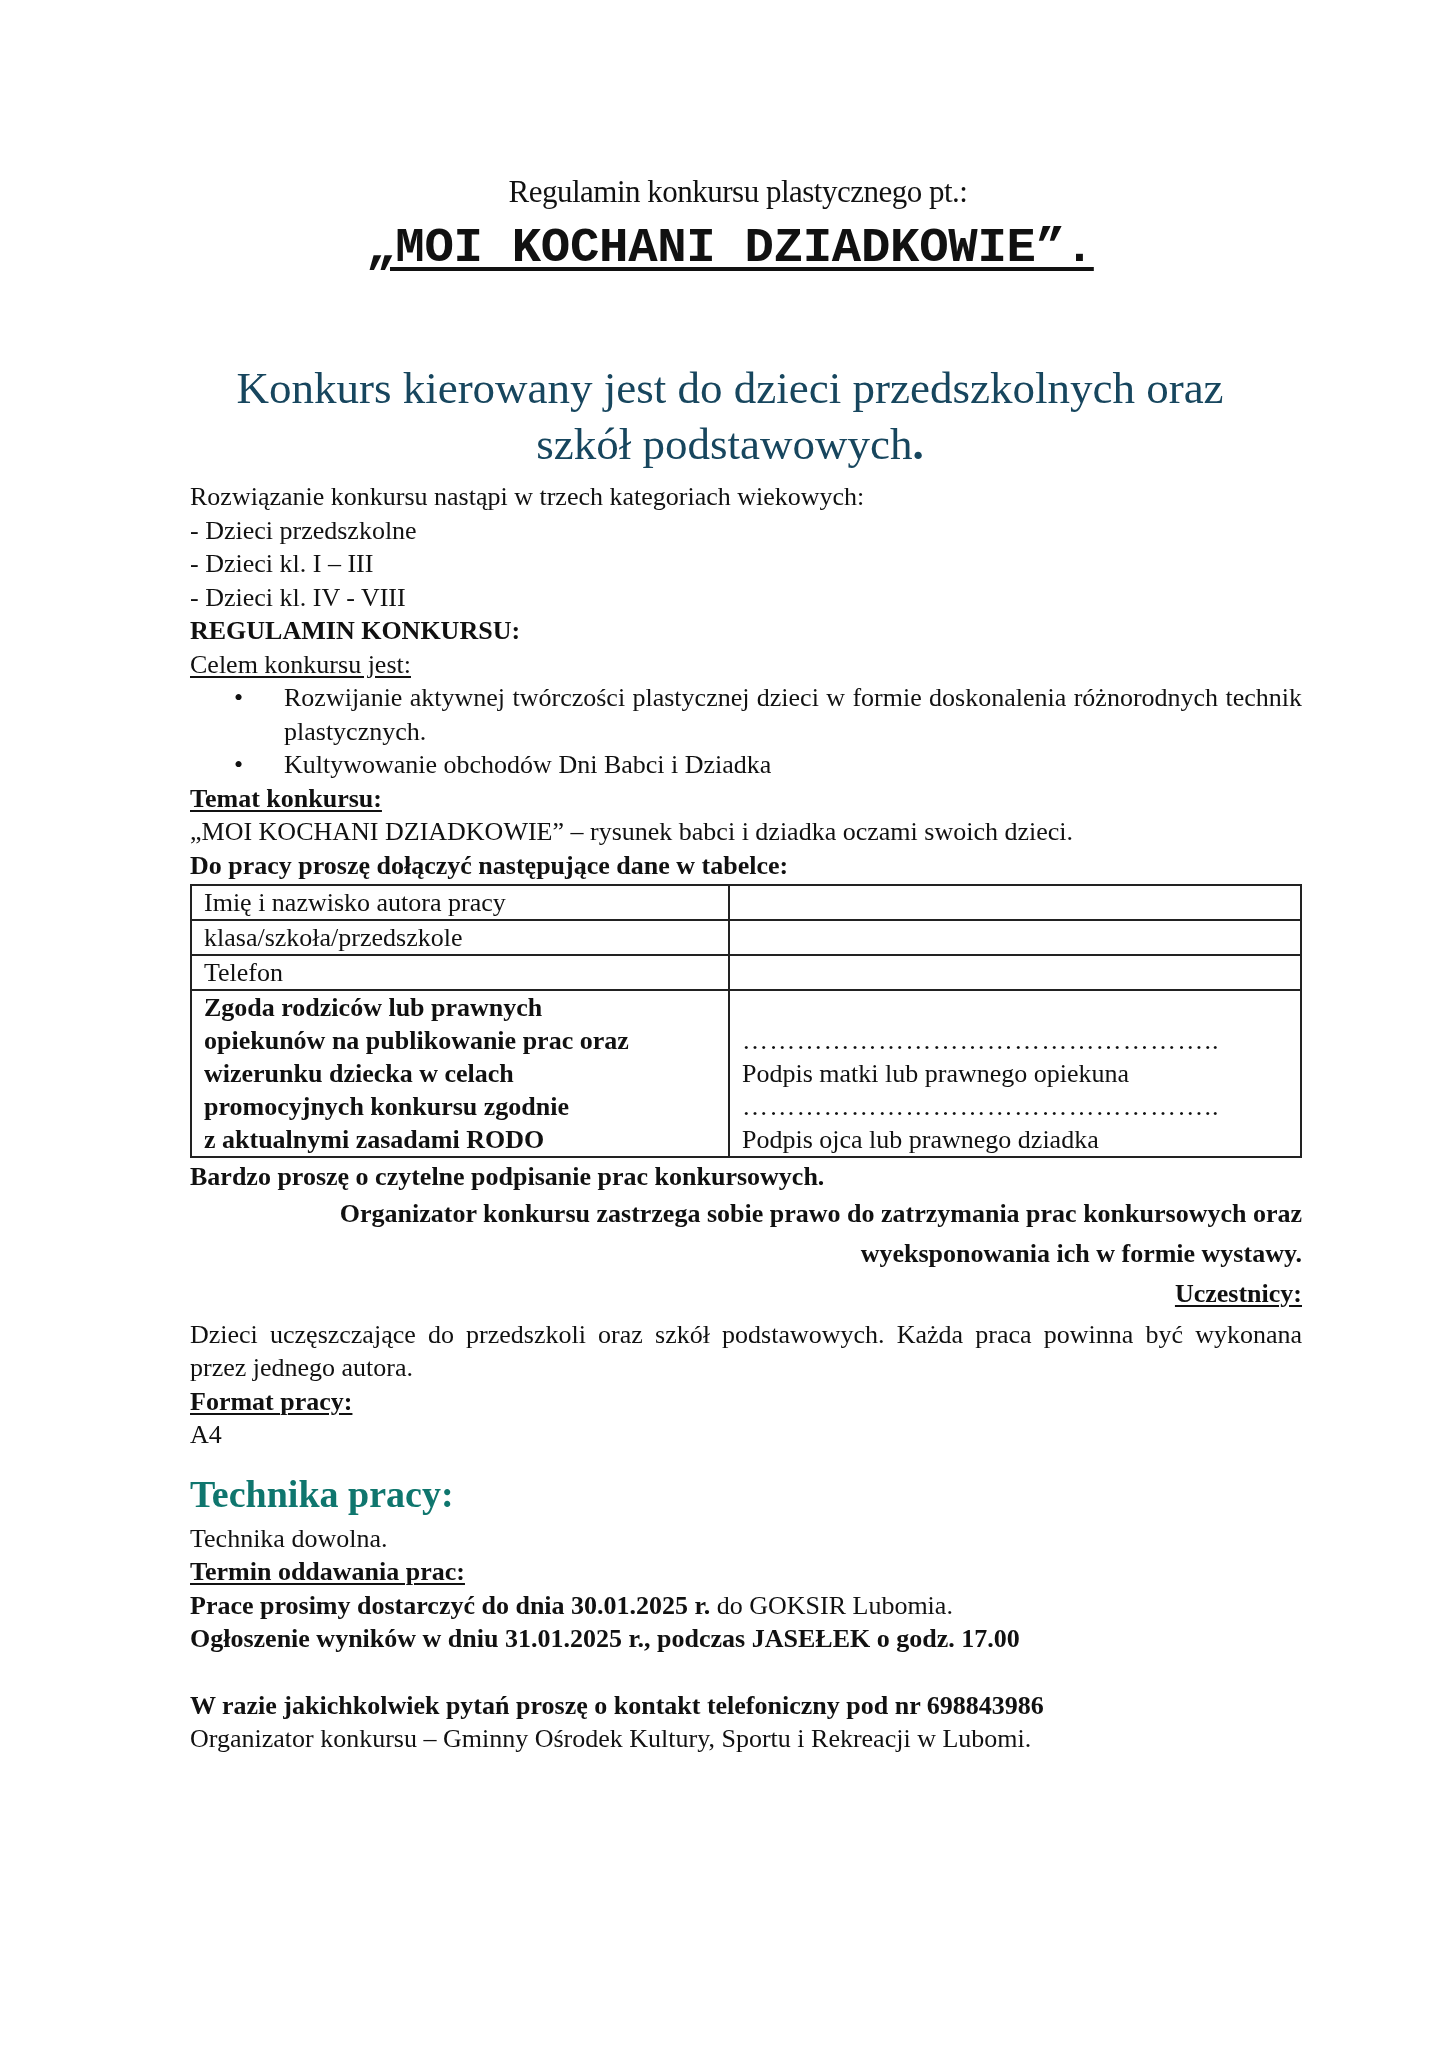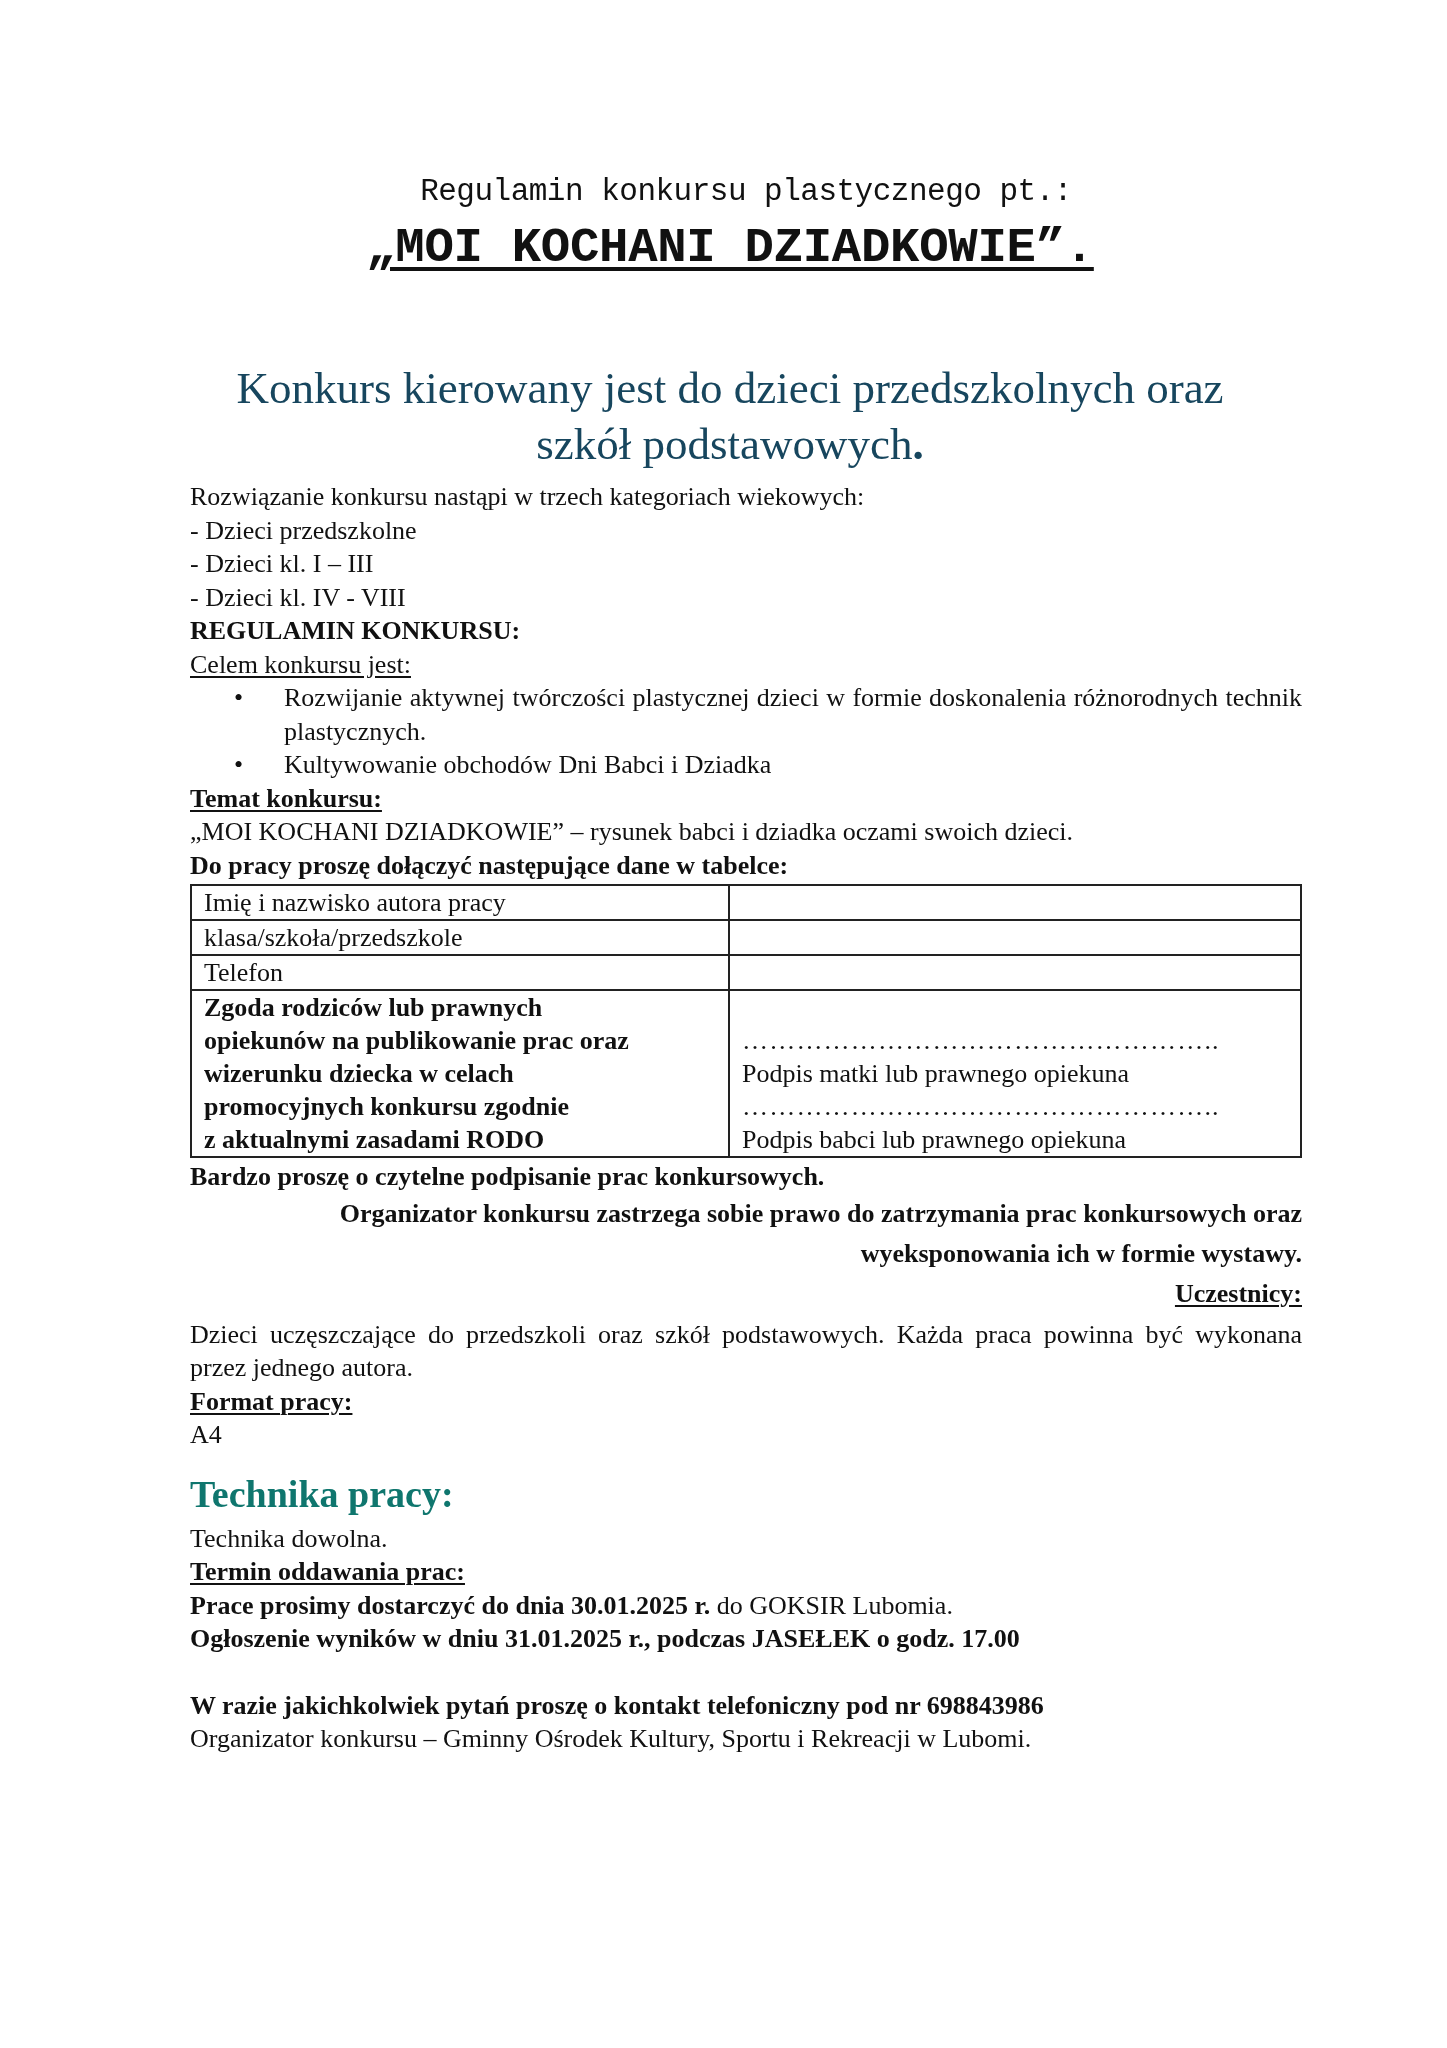--- a/index.html
+++ b/index.html
@@ -17,26 +17,25 @@
     }
     .page {
       position: absolute;
       left: 174px;
       top: 0;
       width: 1112px;
     }
     .subtitle {
       position: absolute;
       top: 174px;
-      left: 16px;
+      left: 8px;
       width: 1112px;
       text-align: center;
       font-size: 31px;
       letter-spacing: -0.5px;
-      font-family: Liberation Mono, monospace;
     }
     .title {
       position: absolute;
       top: 220px;
       left: 0;
       width: 1112px;
       text-align: center;
       font-size: 49px;
       font-weight: bold;
       letter-spacing: -0.3px;
@@ -175,21 +174,21 @@
           <div>opiekunów na publikowanie prac oraz</div>
           <div>wizerunku dziecka w celach</div>
           <div>promocyjnych konkursu zgodnie</div>
           <div>z aktualnymi zasadami RODO</div>
         </td>
         <td class="sig">
           <div style="height:33px"></div>
           <div class="dots">……………………………………………..</div>
           <div>Podpis matki lub prawnego opiekuna</div>
           <div class="dots">……………………………………………..</div>
-          <div>Podpis babci lub prawnego opiekuna</div>
+          <div>Podpis ojca lub prawnego dziadka</div>
         </td>
       </tr>
     </tbody>
       </table>
 
     <p class="b" style="margin-top:2px">Bardzo proszę o czytelne podpisanie prac konkursowych.</p>
     <p class="b justify line-tall">Organizator konkursu zastrzega sobie prawo do zatrzymania prac konkursowych oraz wyeksponowania ich w formie wystawy.</p>
 
     <p class="bu line-tall">Uczestnicy:</p>
     <p class="justify" style="margin-top:4px">Dzieci uczęszczające do przedszkoli oraz szkół podstawowych. Każda praca powinna być wykonana przez jednego autora.</p>

